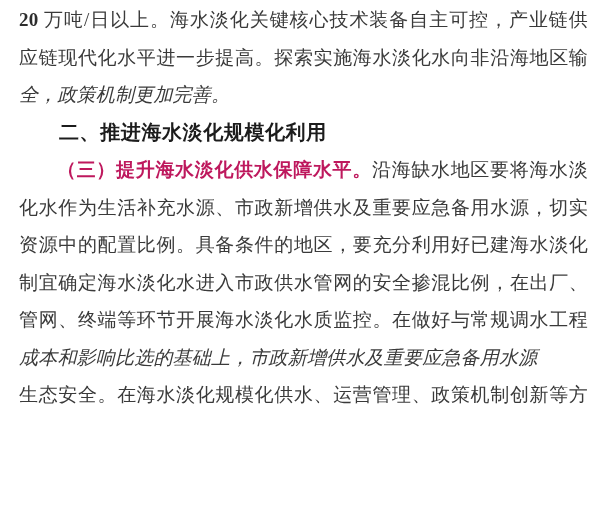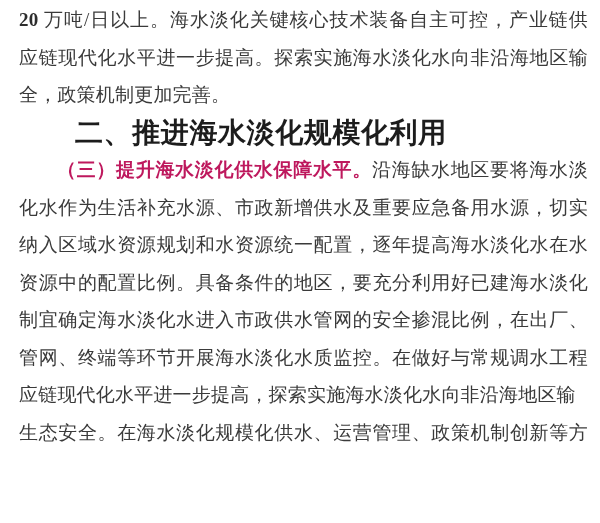--- a/index.html
+++ b/index.html
@@ -27,29 +27,30 @@
     text-align: justify;
     text-align-last: justify;
     letter-spacing: 0.2px;
     white-space: normal;
     overflow: hidden;
     height: 37.5px;
   }
   .line.short {
     text-align: center;
     text-align-last: left;
+    font-style: italic;
   }
   .indent {
     text-indent: 2em;
   }
   .heading {
     margin: 0;
     font-family: "Liberation Sans", "DejaVu Sans", sans-serif;
     font-weight: 700;
-    font-size: 28px;
+    font-size: 20px;
     color: #1c1c1c;
     text-align: left;
     text-align-last: left;
     letter-spacing: 0.6px;
   }
   .lead-bold {
     font-weight: 700;
     color: #be185d;
   }
   .num {
@@ -64,20 +65,19 @@
 <main class="page">
 
   <div class="line"><span class="num">20</span><span> 万吨/日以上。海水淡化关键核心技术装备自主可控，产业链供</span></div>
   <div class="line">应链现代化水平进一步提高。探索实施海水淡化水向非沿海地区输</div>
   <div class="line short">全，政策机制更加完善。</div>
 
   <h2 class="line heading indent">二、推进海水淡化规模化利用</h2>
 
   <div class="line indent"><span class="lead-bold">（三）提升海水淡化供水保障水平。</span><span>沿海缺水地区要将海水淡</span></div>
   <div class="line">化水作为生活补充水源、市政新增供水及重要应急备用水源，切实</div>
-  <div class="line">纳入区域水资源规划和水资源统一配置，逐年提高海水淡化水在水</div>
   <div class="line">资源中的配置比例。具备条件的地区，要充分利用好已建海水淡化</div>
   <div class="line">制宜确定海水淡化水进入市政供水管网的安全掺混比例，在出厂、</div>
   <div class="line">管网、终端等环节开展海水淡化水质监控。在做好与常规调水工程</div>
-  <div class="line short">应链现代化水平进一步提高，探索实施海水淡化水向非沿海地区输</div>
+  <div class="line short">成本和影响比选的基础上，市政新增供水及重要应急备用水源</div>
   <div class="line">生态安全。在海水淡化规模化供水、运营管理、政策机制创新等方</div>
 
 </main>
 
 </body></html>

